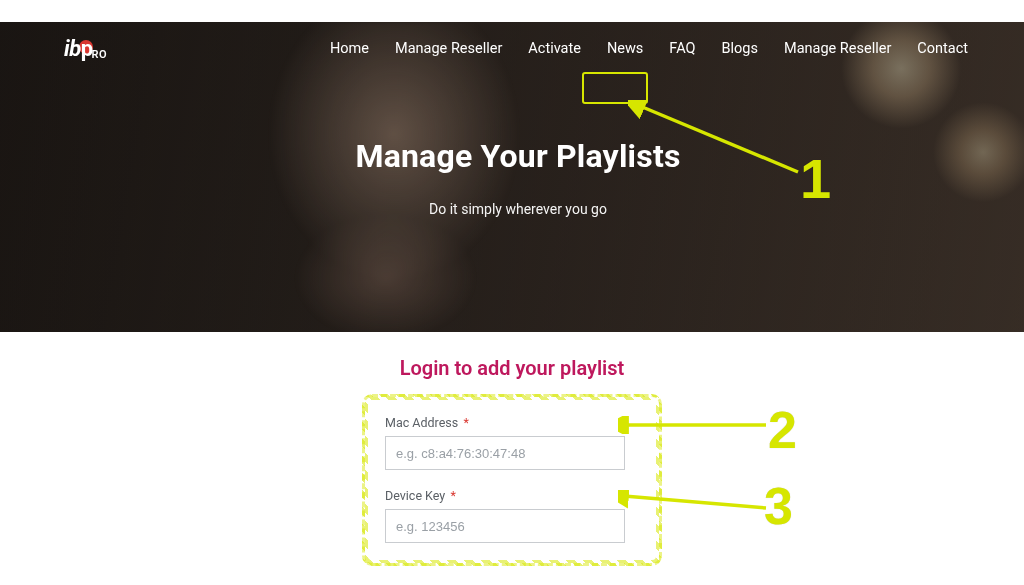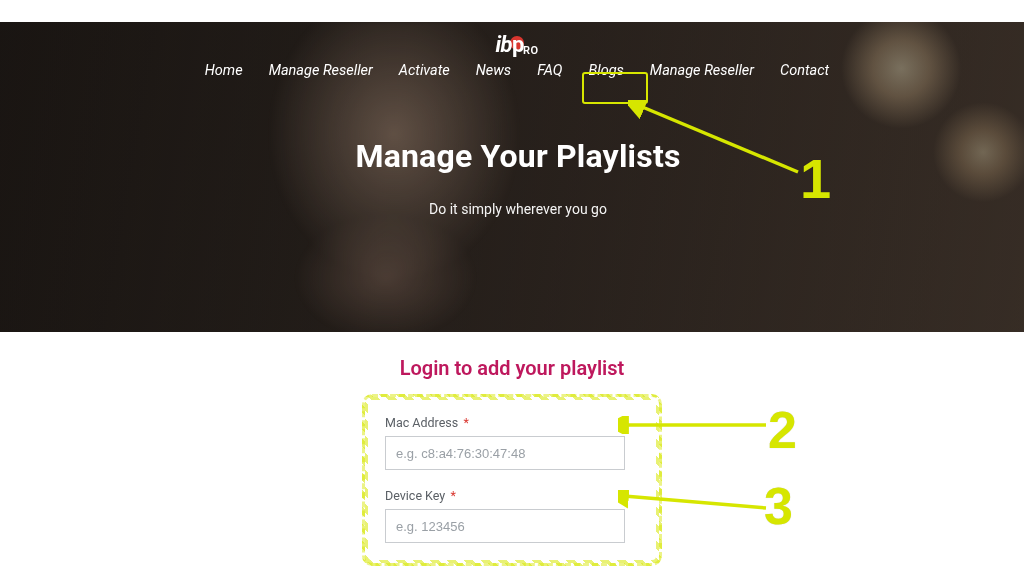--- a/index.html
+++ b/index.html
@@ -29,41 +29,40 @@
     }
 
     .topbar {
       position: absolute;
       top: 0; left: 0; right: 0;
       display: flex;
       align-items: center;
       justify-content: space-between;
       padding: 12px 54px 0 64px;
       z-index: 5;
-      flex-direction: column;
     }
     .logo {
       color: #fff;
       font-weight: 700;
       font-size: 22px;
       letter-spacing: -0.5px;
       display: flex;
       align-items: flex-start;
       line-height: 1;
     }
     .logo .ib { font-style: italic; }
     .logo .p  { color:#fff; position:relative; }
     .logo .p::before{
       content:""; position:absolute; left:-2px; top:2px; width:14px; height:14px;
       background:#d9362f; border-radius:50%; z-index:-1;
     }
     .logo .ro { font-size:11px; font-weight:600; letter-spacing:0.5px; margin-left:-1px; margin-top:11px; }
 
     .nav { display:flex; gap:22px; align-items:center; }
-    .nav-item { color:#fff; font-size:14.5px; text-decoration:none; cursor:pointer; padding:6px 2px; white-space:nowrap;font-style:italic; }
+    .nav-item { color:#fff; font-size:14.5px; text-decoration:none; cursor:pointer; padding:6px 2px; white-space:nowrap; }
 
     .hero-center{
       position:absolute; left:0; right:0; top:50%; transform:translateY(-50%);
       text-align:center; color:#fff; z-index:4;padding-left:12px;
     }
     .hero-title{ font-size:32px; font-weight:700; letter-spacing:0.2px; }
     .hero-sub{ font-size:14px; margin-top:26px; opacity:0.95; }
 
     
     .annot-activate-box{

